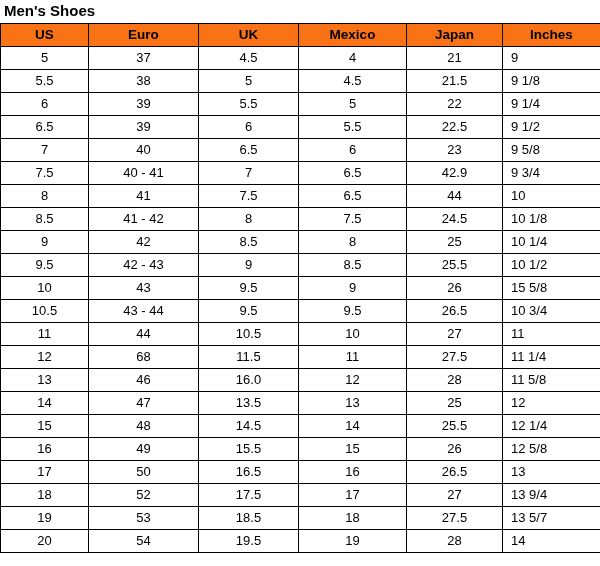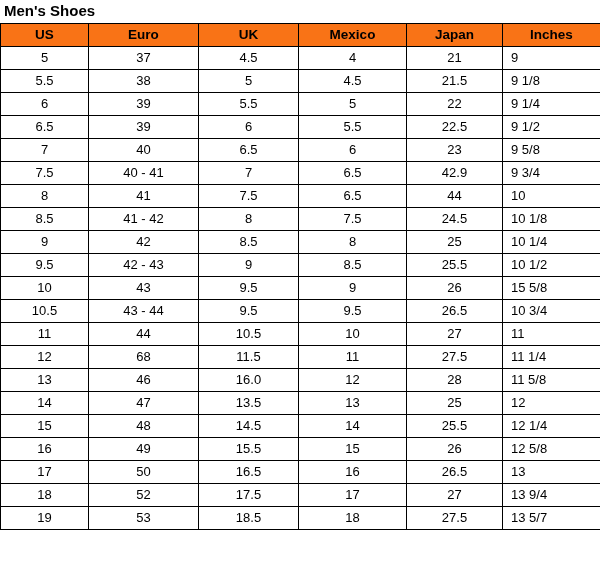--- a/index.html
+++ b/index.html
@@ -253,15 +253,23 @@
           <td class="col-last">13 9/4</td>
         </tr>
         <tr>
           <td>19</td>
           <td>53</td>
           <td>18.5</td>
           <td>18</td>
           <td>27.5</td>
           <td class="col-last">13 5/7</td>
         </tr>
+        <tr>
+          <td>20</td>
+          <td>54</td>
+          <td>19.5</td>
+          <td>19</td>
+          <td>28</td>
+          <td class="col-last">14</td>
+        </tr>
       </tbody>
   </table>
 </div>
 
 </body></html>

